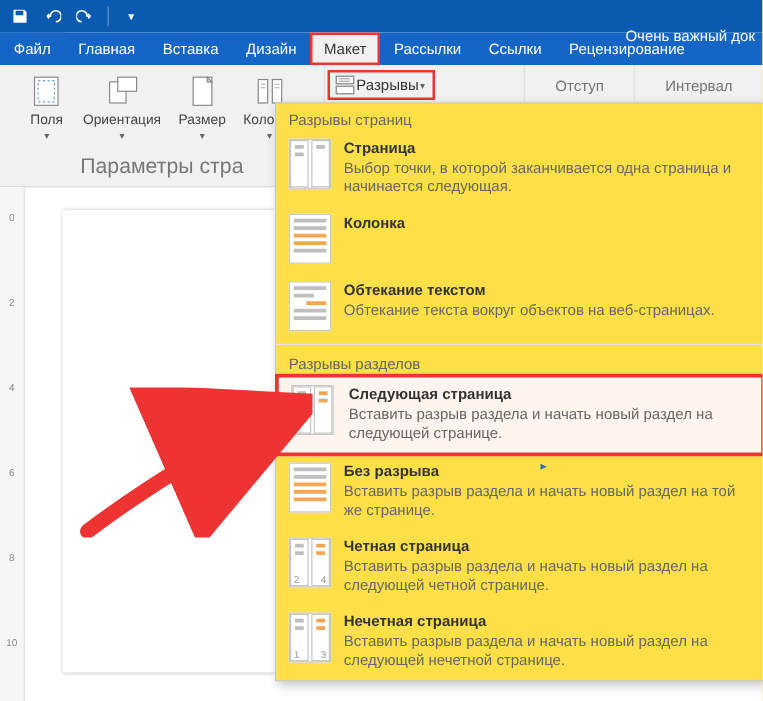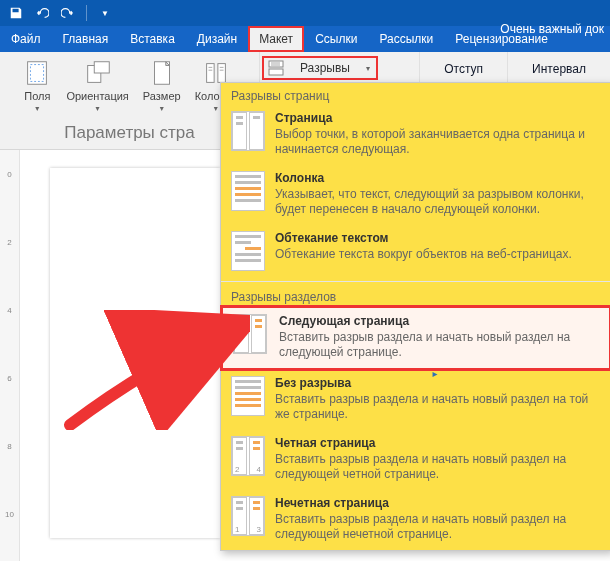--- a/index.html
+++ b/index.html
@@ -21,25 +21,25 @@
 
   
   .ribbon { height: 98px; background: #f1f1f1; border-bottom: 1px solid #d7d7d7; display: flex; }
   .rgroup { padding: 4px 8px 2px 8px; border-right: 1px solid #e0e0e0; display: flex; flex-direction: column; align-items: center; justify-content: flex-start; }
   .rgroup .btn { display: flex; flex-direction: column; align-items: center; font-size: 11px; color: #444; gap: 2px; cursor: pointer; padding: 2px 4px; }
   .rgroup .btn .caret { font-size: 8px; color: #666; }
   .rgroup-row { display: flex; gap: 6px; }
   .rgroup-label { margin-top: auto; font-size: 17px; color: #777; padding: 2px 0 4px 0; }
   .biggroup .btn svg { width: 30px; height: 30px; }
 
-  .breaks-btn { display: flex; align-items: center; gap: 16px; font-size: 12px; color: #333; background:#f1f1f1; border: 2px solid #e33; padding: 2px 6px 2px 4px; margin: 4px 0 0 2px; cursor: pointer; }
+  .breaks-btn { display: flex; align-items: center; gap: 1px; font-size: 12px; color: #333; background:#f1f1f1; border: 2px solid #e33; padding: 2px 6px 2px 4px; margin: 4px 0 0 2px; cursor: pointer; }
   .breaks-btn .caret { font-size: 8px; color: #666; }
 
   .rsub { display: flex; flex-direction: column; align-items: flex-start; }
-  .rsub .hdr { font-size: 12px; color: #0f172a; padding: 4px 10px; }
+  .rsub .hdr { font-size: 12px; color: #737373; padding: 4px 10px; }
 
   
   .docarea { position: absolute; left:0; top:150px; right:0; bottom:0; background:#fff; display:flex; }
   .vruler { width: 20px; background:#f6f6f6; border-right:1px solid #e3e3e3; position: relative; }
   .vruler .mark { position:absolute; left:0; width:100%; font-size:8px; color:#888; text-align:center; }
   .hruler-corner { position:absolute; left:0; top:150px; width:20px; height:18px; background:#f6f6f6; border-bottom:1px solid #e3e3e3; border-right:1px solid #e3e3e3; font-size:9px; color:#666; display:flex; align-items:center; justify-content:center; }
   .page { margin: 18px 0 0 30px; width: 170px; height: 370px; background:#fff; box-shadow: 0 0 3px rgba(0,0,0,.25); }
 
   
   .dropdown { position: absolute; left: 220px; top: 82px; width: 392px; background:#fde047; border:1px solid #c9c9c9; box-shadow: 2px 3px 8px rgba(0,0,0,.25); font-size: 12px; color:#333; }
@@ -86,22 +86,22 @@
   </div>
   <div class="doc-title">Очень важный док</div>
 </div>
 
 <div class="tabs">
   <div class="tab file">Файл</div>
   <div class="tab">Главная</div>
   <div class="tab">Вставка</div>
   <div class="tab">Дизайн</div>
   <div class="tab active highlighted">Макет</div>
+  <div class="tab">Рассылки</div>
   <div class="tab">Ссылки</div>
-  <div class="tab">Рассылки</div>
   <div class="tab">Рецензирование</div>
 </div>
 
 <div class="ribbon">
   <div class="rgroup biggroup" style="width:260px">
     <div class="rgroup-row">
       <div class="btn">
         <svg viewBox="0 0 32 32">
             <rect x="6" y="4" width="20" height="24" fill="#fff" stroke="#888"></rect>
             <rect x="9" y="7" width="14" height="18" fill="none" stroke="#6aa2e6" stroke-dasharray="2 2"></rect>
@@ -203,21 +203,20 @@
   <div class="dd-item">
     <div class="thumb">
       <div class="ln"></div>
         <div class="ln"></div>
         <div class="ln o"></div>
         <div class="ln o"></div>
         <div class="ln"></div>
     </div>
     <div class="txt">
       <div class="t">Колонка</div>
-      <div class="d">Указывает, что текст, следующий за разрывом колонки, будет перенесен в начало следующей колонки.</div>
     </div>
   </div>
 
   <div class="dd-item">
     <div class="thumb">
       <div class="ln"></div>
         <div class="ln" style="width:50%"></div>
         <div class="ln o" style="width:50%;margin-left:auto;margin-right:3px"></div>
         <div class="ln"></div>
         <div class="ln"></div>

